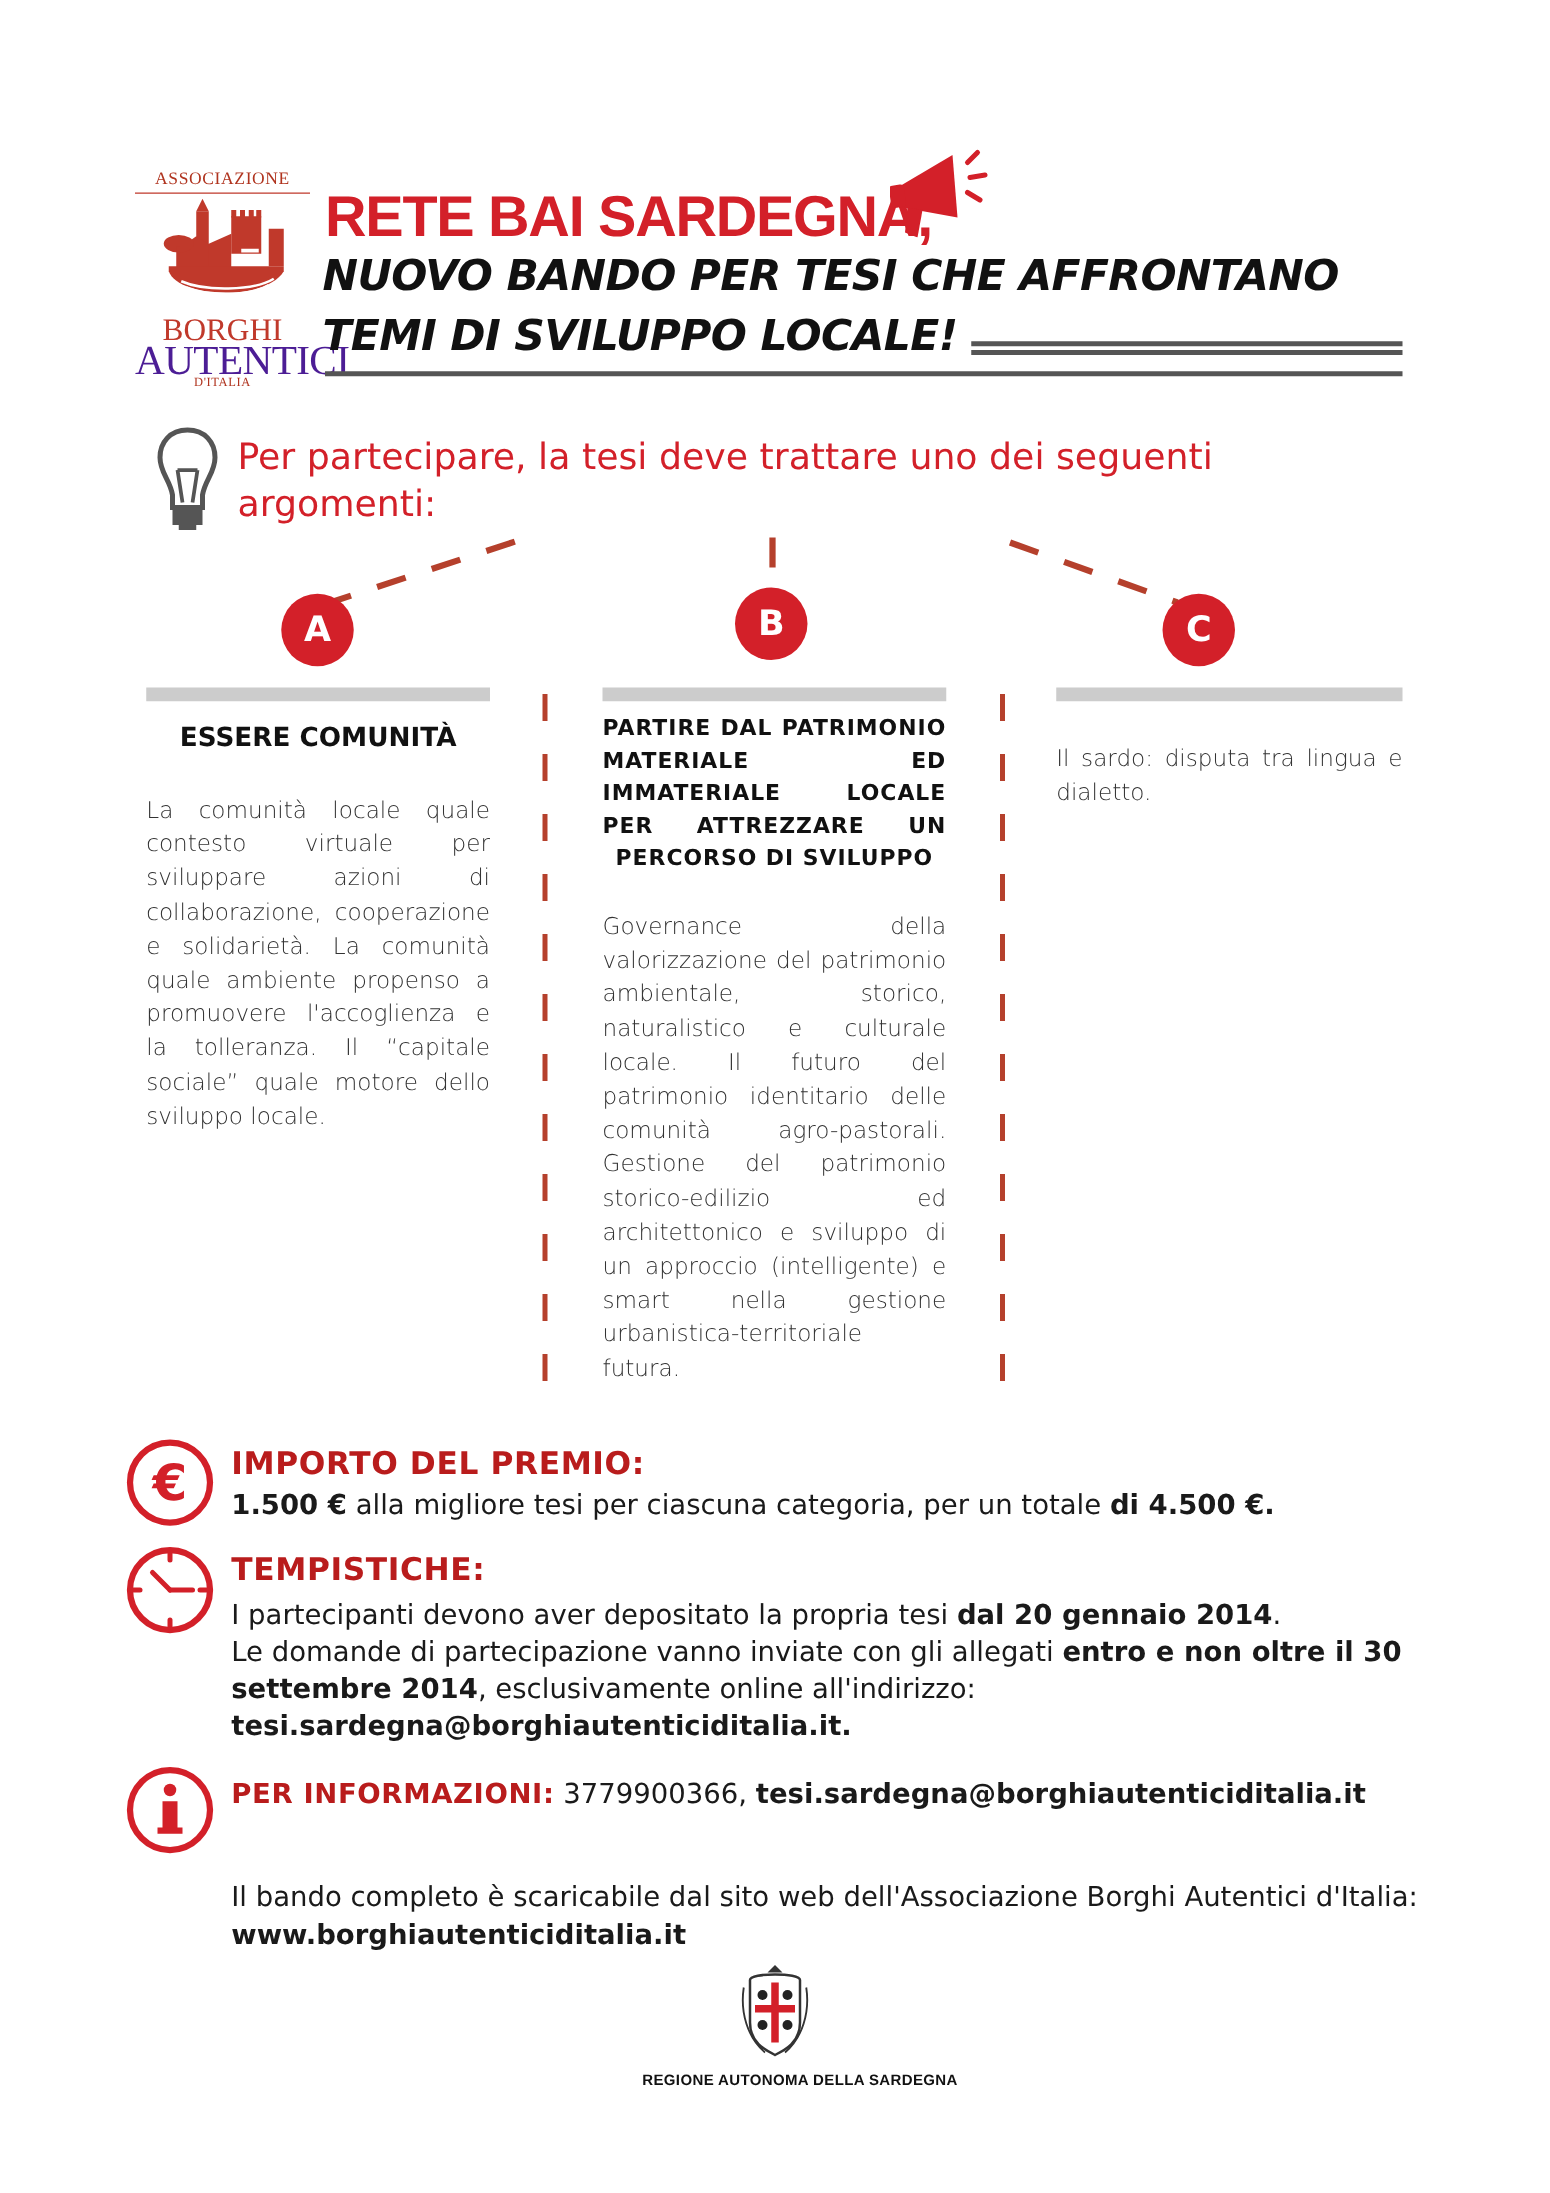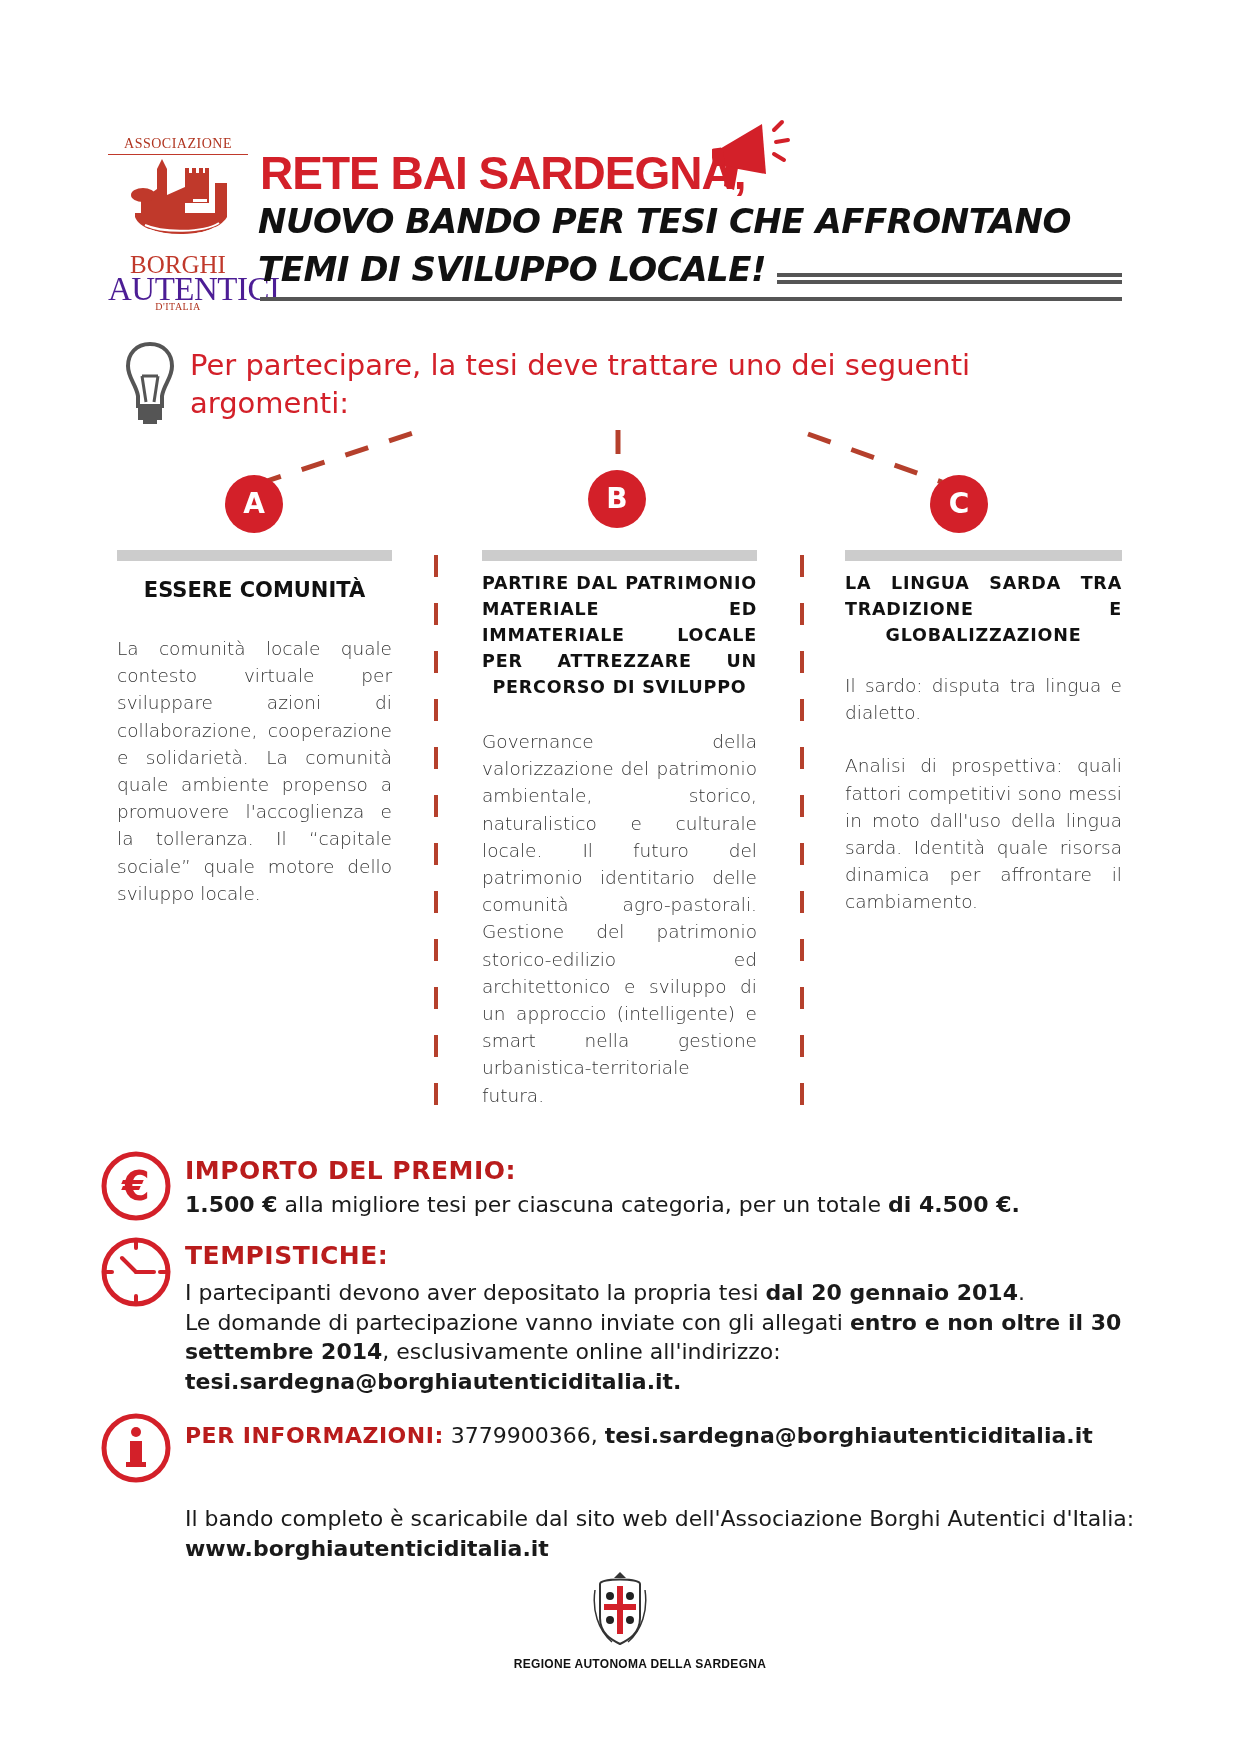--- a/index.html
+++ b/index.html
@@ -156,23 +156,21 @@
 
 <div class="abs col colA">
   <h3>ESSERE COMUNITÀ</h3>
   <p>La comunità locale quale contesto virtuale per sviluppare azioni di collaborazione, cooperazione e solidarietà. La comunità quale ambiente propenso a promuovere l'accoglienza e la tolleranza. Il “capitale sociale” quale motore dello sviluppo locale.</p>
 </div>
 <div class="abs col colB">
   <h3>PARTIRE DAL PATRIMONIO MATERIALE ED IMMATERIALE LOCALE PER ATTREZZARE UN PERCORSO DI SVILUPPO</h3>
   <p>Governance della valorizzazione del patrimonio ambientale, storico, naturalistico e culturale locale. Il futuro del patrimonio identitario delle comunità agro-pastorali. Gestione del patrimonio storico-edilizio ed architettonico e sviluppo di un approccio (intelligente) e smart nella gestione urbanistica-territoriale futura.</p>
 </div>
 <div class="abs col colC">
-  <h3>LA LINGUA SARDA TRA TRADIZIONE E GLOBALIZZAZIONE</h3>
   <p class="first">Il sardo: disputa tra lingua e dialetto.</p>
-  <p class="second">Analisi di prospettiva: quali fattori competitivi sono messi in moto dall'uso della lingua sarda. Identità quale risorsa dinamica per affrontare il cambiamento.</p>
 </div>
 
 <svg class="abs icon-c ic1" viewBox="0 0 72 72">
   <circle cx="36" cy="36" r="32" fill="none" stroke="#d32029" stroke-width="5"></circle>
   <text x="36" y="50" text-anchor="middle" font-family="DejaVu Sans, sans-serif" font-weight="bold" font-size="40" fill="#d32029">€</text>
 </svg>
 <div class="abs s1 sec-title">IMPORTO DEL PREMIO:</div>
 <div class="abs s1b sec-body"><b>1.500 €</b><span> alla migliore tesi per ciascuna categoria, per un totale </span><b>di 4.500 €.</b></div>
 
 <svg class="abs icon-c ic2" viewBox="0 0 72 72">

